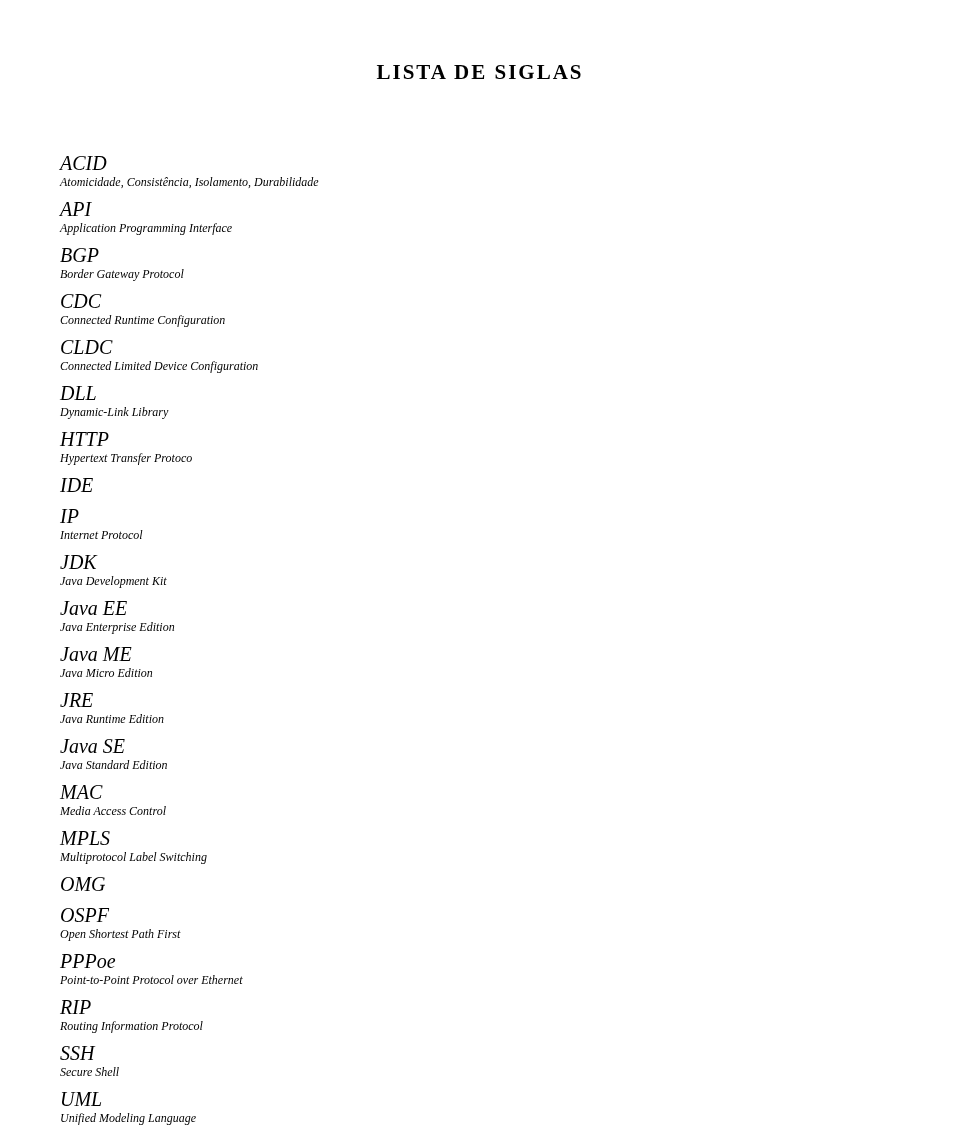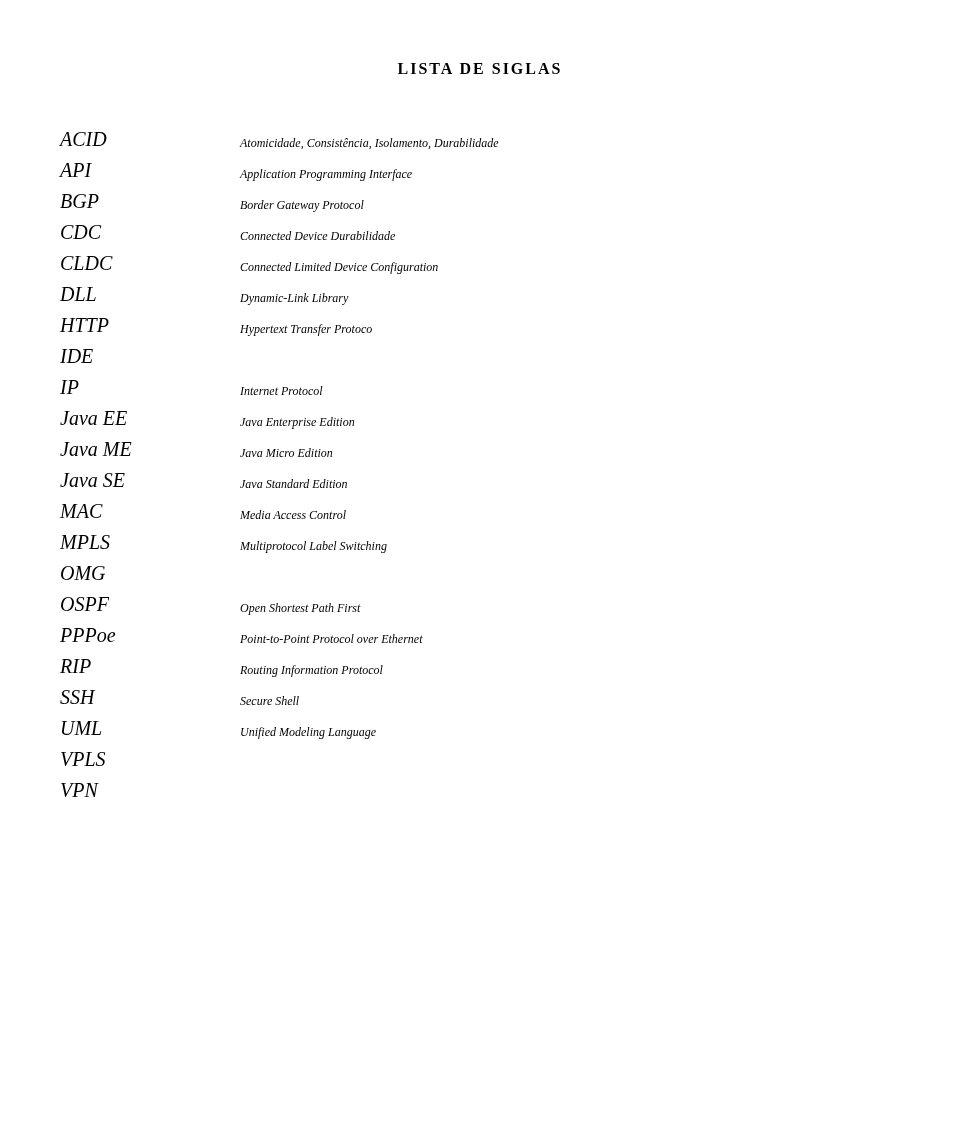--- a/index.html
+++ b/index.html
@@ -11,35 +11,35 @@
     body {
       background: #ffffff;
       font-family: 'Times New Roman', Times, serif;
       width: 960px;
       min-height: 1130px;
       padding: 60px 60px 60px 60px;
     }
 
     .page-title {
       text-align: center;
-      font-size: 16px;
+      font-size: 21px;
       font-weight: bold;
       letter-spacing: 2px;
-      margin-bottom: 50px;
+      margin-bottom: 67px;
       font-style: normal;
     }
 
     .acronym-list {
       width: 100%;
     }
 
     .acronym-row {
       display: flex;
-      flex-direction: row;
-      align-items: flex-end;
+      flex-direction: column;
+      align-items: flex-start;
       margin-bottom: 8px;
     }
 
     .acronym-term {
       font-size: 20px;
       font-style: italic;
       font-weight: normal;
       min-width: 180px;
       flex-shrink: 0;
     }
@@ -63,21 +63,21 @@
     <div class="acronym-row">
       <span class="acronym-term">API</span>
       <span class="acronym-definition">Application Programming Interface</span>
     </div>
     <div class="acronym-row">
       <span class="acronym-term">BGP</span>
       <span class="acronym-definition">Border Gateway Protocol</span>
     </div>
     <div class="acronym-row">
       <span class="acronym-term">CDC</span>
-      <span class="acronym-definition">Connected Device Durabilidade</span>
+      <span class="acronym-definition">Connected Runtime Configuration</span>
     </div>
     <div class="acronym-row">
       <span class="acronym-term">CLDC</span>
       <span class="acronym-definition">Connected Limited Device Configuration</span>
     </div>
     <div class="acronym-row">
       <span class="acronym-term">DLL</span>
       <span class="acronym-definition">Dynamic-Link Library</span>
     </div>
     <div class="acronym-row">
@@ -85,26 +85,34 @@
       <span class="acronym-definition">Hypertext Transfer Protoco</span>
     </div>
     <div class="acronym-row">
       <span class="acronym-term">IDE</span>
     </div>
     <div class="acronym-row">
       <span class="acronym-term">IP</span>
       <span class="acronym-definition">Internet Protocol</span>
     </div>
     <div class="acronym-row">
+      <span class="acronym-term">JDK</span>
+      <span class="acronym-definition">Java Development Kit</span>
+    </div>
+    <div class="acronym-row">
       <span class="acronym-term">Java EE</span>
       <span class="acronym-definition">Java Enterprise Edition</span>
     </div>
     <div class="acronym-row">
       <span class="acronym-term">Java ME</span>
       <span class="acronym-definition">Java Micro Edition</span>
+    </div>
+    <div class="acronym-row">
+      <span class="acronym-term">JRE</span>
+      <span class="acronym-definition">Java Runtime Edition</span>
     </div>
     <div class="acronym-row">
       <span class="acronym-term">Java SE</span>
       <span class="acronym-definition">Java Standard Edition</span>
     </div>
     <div class="acronym-row">
       <span class="acronym-term">MAC</span>
       <span class="acronym-definition">Media Access Control</span>
     </div>
     <div class="acronym-row">

